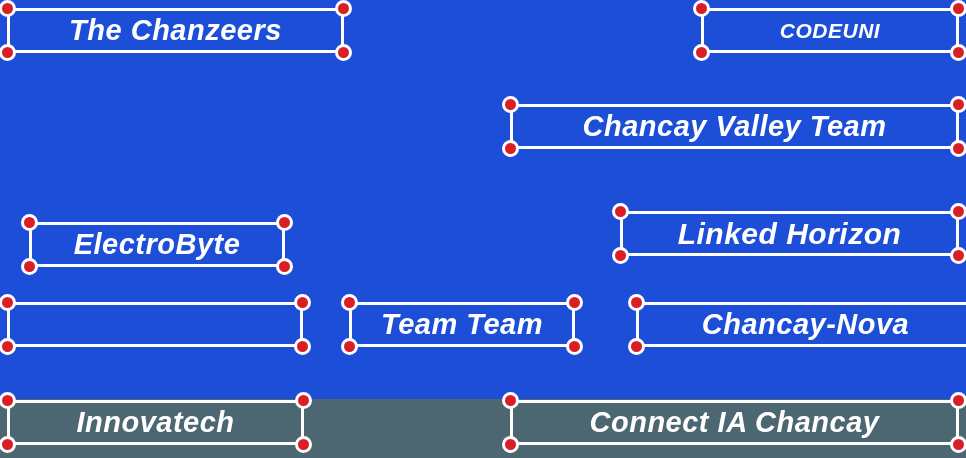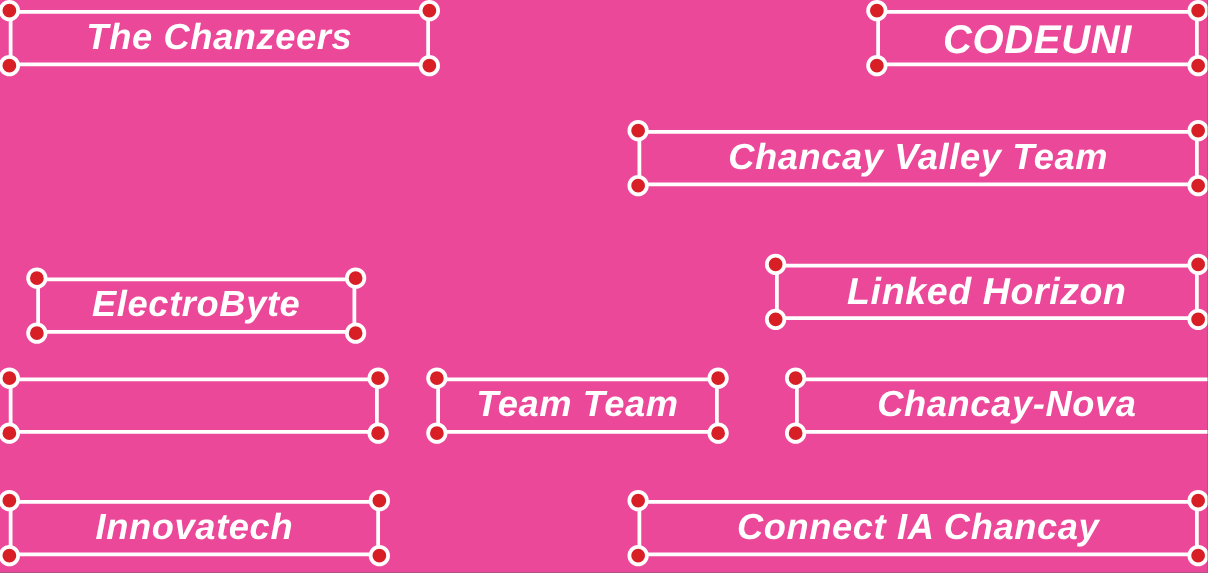--- a/index.html
+++ b/index.html
@@ -49,30 +49,30 @@
     border: 3px solid #ffffff;
   }
   .handle.tl { left: -11px; top: -11px; }
   .handle.tr { right: -11px; top: -11px; }
   .handle.bl { left: -11px; bottom: -11px; }
   .handle.br { right: -11px; bottom: -11px; }
 </style>
 </head>
 <body>
 
-<div id="canvas" style="width: 966px; height: 458px; background: #ec4899;">
+<div id="canvas" style="width: 966px; height: 399px; background: #1d4ed8;">
     <div class="sel-box" style="left: 7px; top: 8px; width: 337px; height: 45px; border-color: rgb(255, 255, 255);">
       <span class="sel-label" style="font-size: 29px; color: rgb(255, 255, 255);">The Chanzeers</span>
       <span class="handle tl" style="background: rgb(216, 31, 38); border-color: rgb(255, 255, 255);"></span>
       <span class="handle tr" style="background: rgb(216, 31, 38); border-color: rgb(255, 255, 255);"></span>
       <span class="handle bl" style="background: rgb(216, 31, 38); border-color: rgb(255, 255, 255);"></span>
       <span class="handle br" style="background: rgb(216, 31, 38); border-color: rgb(255, 255, 255);"></span>
     </div>
     <div class="sel-box" style="left: 701px; top: 8px; width: 258px; height: 45px; border-color: rgb(255, 255, 255);">
-      <span class="sel-label" style="font-size: 32px; color: rgb(255, 255, 255);">CODEUNI</span>
+      <span class="sel-label" style="font-size: 21px; color: rgb(255, 255, 255);">CODEUNI</span>
       <span class="handle tl" style="background: rgb(216, 31, 38); border-color: rgb(255, 255, 255);"></span>
       <span class="handle tr" style="background: rgb(216, 31, 38); border-color: rgb(255, 255, 255);"></span>
       <span class="handle bl" style="background: rgb(216, 31, 38); border-color: rgb(255, 255, 255);"></span>
       <span class="handle br" style="background: rgb(216, 31, 38); border-color: rgb(255, 255, 255);"></span>
     </div>
     <div class="sel-box" style="left: 510px; top: 104px; width: 449px; height: 45px; border-color: rgb(255, 255, 255);">
       <span class="sel-label" style="font-size: 29px; color: rgb(255, 255, 255);">Chancay Valley Team</span>
       <span class="handle tl" style="background: rgb(216, 31, 38); border-color: rgb(255, 255, 255);"></span>
       <span class="handle tr" style="background: rgb(216, 31, 38); border-color: rgb(255, 255, 255);"></span>
       <span class="handle bl" style="background: rgb(216, 31, 38); border-color: rgb(255, 255, 255);"></span>

